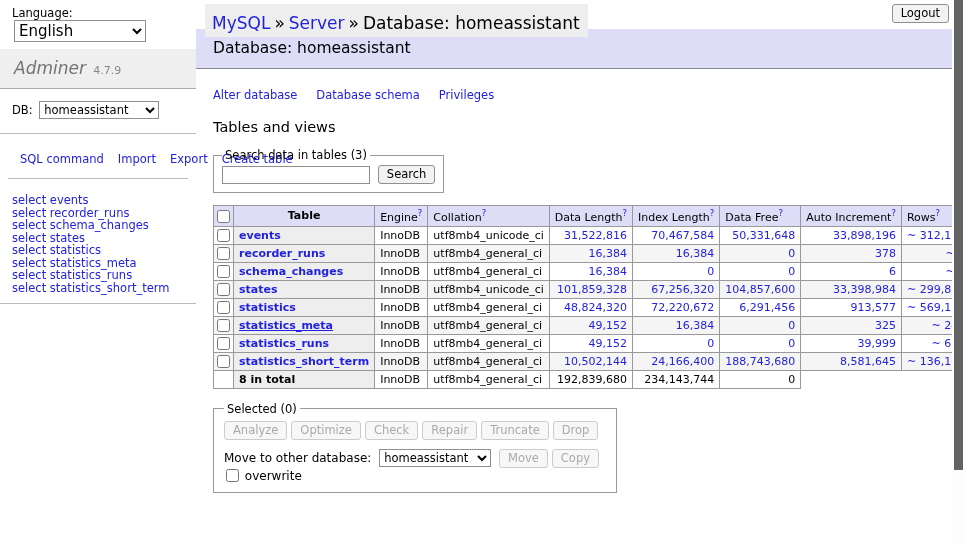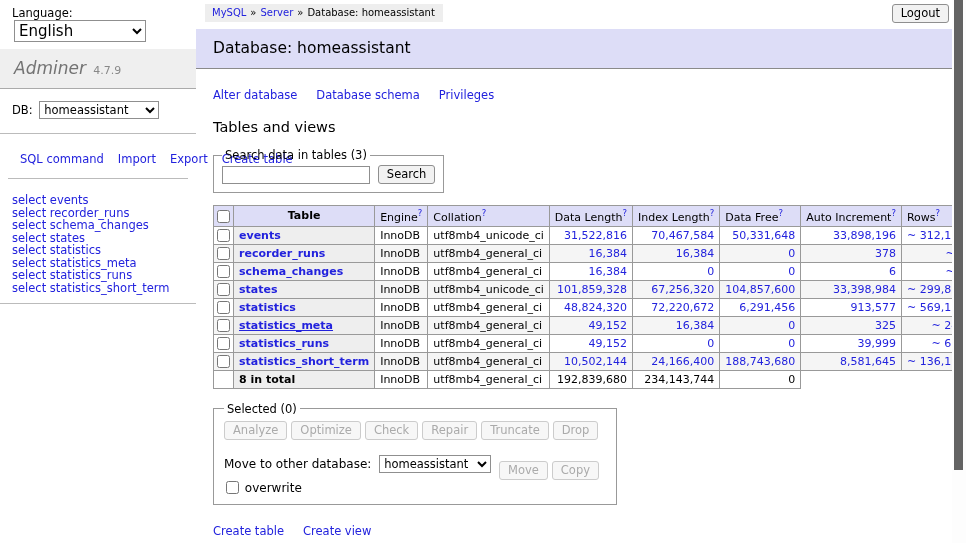--- a/index.html
+++ b/index.html
@@ -25,21 +25,21 @@
   .db-row select { width:120px; font-size:11.5px; margin-left:3px; }
   .links-block { margin:8px; padding:9px 12px 10px; border-bottom:1px solid #bbb;
     font-size:11.5px; line-height:1.5; }
   .links-block .lnk { margin-right:14px; white-space:nowrap; }
   .tables-block { padding:7px 12px 9px; border-bottom:1px solid #bbb; }
   .tables-block .lnk { display:block; font-size:11.5px; line-height:12.5px; padding:0; }
 
   
   #content { position:absolute; left:196px; top:0; right:14px; }
   #topbar { position:relative; padding:4px 0 0 9px; height:26px; }
-  .breadcrumb { display:inline-block; background:#eee; padding:3px 8px 4px 7px; font-size:10px; }
+  .breadcrumb { display:inline-block; background:#eee; padding:9px 8px 4px 7px; font-size:17px; }
   .breadcrumb .sep { color:#000; margin:0 4px; }
   .logout-btn { position:absolute; top:4px; right:3px; }
 
   button {
     font-family:"DejaVu Sans","Liberation Sans",sans-serif; font-size:11.5px;
     background:#f2f2f2; border:1px solid #8f8f8f; border-radius:3px;
     padding:1px 8px 2px; color:#000; cursor:pointer;
   }
   button:disabled { color:#aaa; border-color:#ccc; background:#f7f7f7; cursor:default; }
   select, input[type=text] {
@@ -77,21 +77,21 @@
   table.db-tables tr.data-row:nth-child(even) td { background:#f5f5f5; }
   table.db-tables tr.total-row th { font-weight:bold; }
   table.db-tables tr.total-row td { color:#000; }
   table.db-tables input[type=checkbox] { margin:0; vertical-align:middle; }
 
   
   .selected-fieldset { width:404px; padding:5px 10px 10px; }
   .selected-fieldset .btn-row button { margin-right:4px; }
   .selected-fieldset .move-row { margin-top:9px; font-size:12px; }
   .selected-fieldset .move-row select { width:112px; vertical-align:middle; margin:0 4px; }
-  .selected-fieldset .move-row button { margin-right:4px; vertical-align:middle;margin-top:12px; }
+  .selected-fieldset .move-row button { margin-right:4px; vertical-align:middle; }
   .selected-fieldset .move-row label { vertical-align:middle; }
   .selected-fieldset .move-row input[type=checkbox] { vertical-align:middle; margin:0 2px 0 2px; }
 
   
   .scrollbar { position:absolute; top:0; right:0; width:14px; height:543px; background:#fdfdfd; }
   .scrollbar .thumb { position:absolute; top:0; left:2px; width:9px; height:470px; background:#636363; }
 </style>
 </head>
 <body>
 
@@ -268,21 +268,20 @@
         <span>Move to other database:</span>
         <select>
           <option>homeassistant</option>
         </select>
         <span><button disabled="">Move</button><button disabled="">Copy</button></span>
         <input type="checkbox" id="ow" style="">
         <label for="ow">overwrite</label>
       </div>
     </fieldset>
 
-    <p class="action-links"><a class="lnk">Create table</a><a class="lnk">Create view</a></p>
 
     
 
     
 
     
   </div>
 </div>
 
 <div class="scrollbar">

